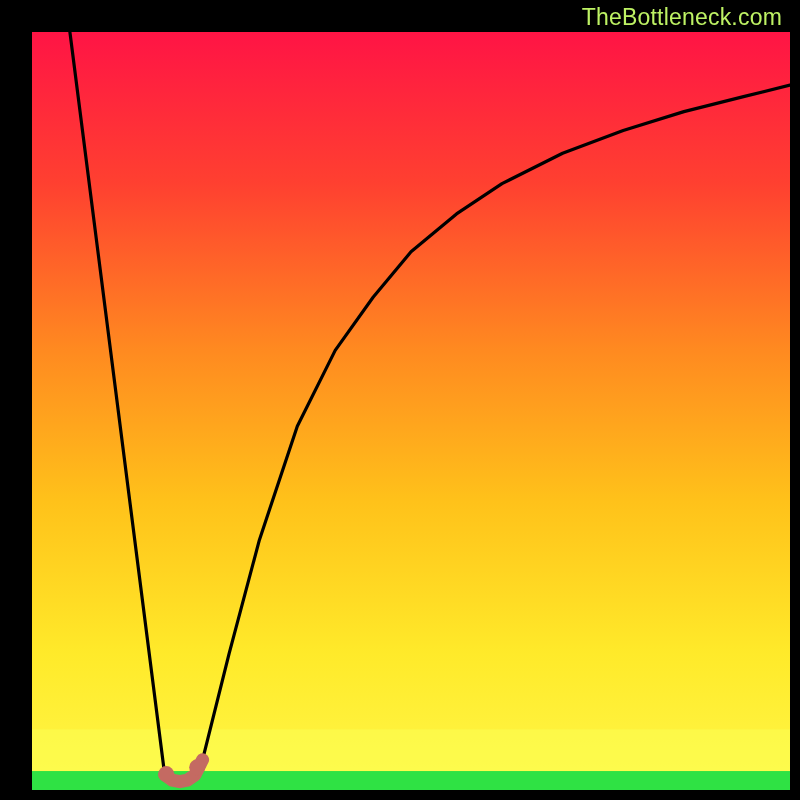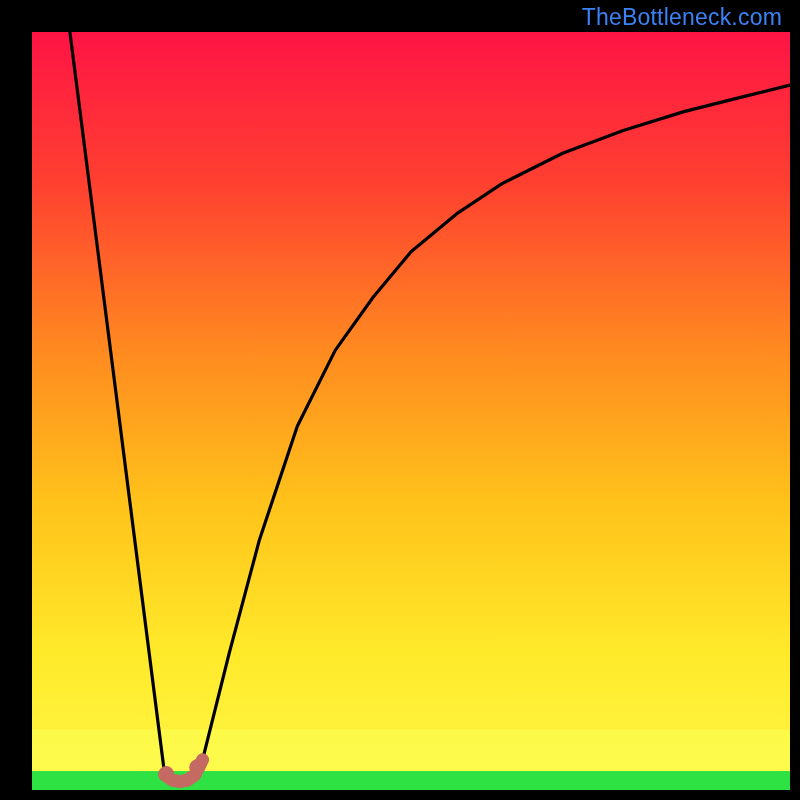--- a/index.html
+++ b/index.html
@@ -14,21 +14,21 @@
   .frame {
     position: relative;
     width: 800px;
     height: 800px;
     background: #000;
   }
   .watermark {
     position: absolute;
     top: 4px;
     right: 18px;
-    color: #3b82f6;
+    color: #bef264;
     font-size: 23px;
     font-weight: 500;
     letter-spacing: 0.2px;
   }
   .plot {
     position: absolute;
     left: 32px;
     top: 32px;
     width: 758px;
     height: 758px;

